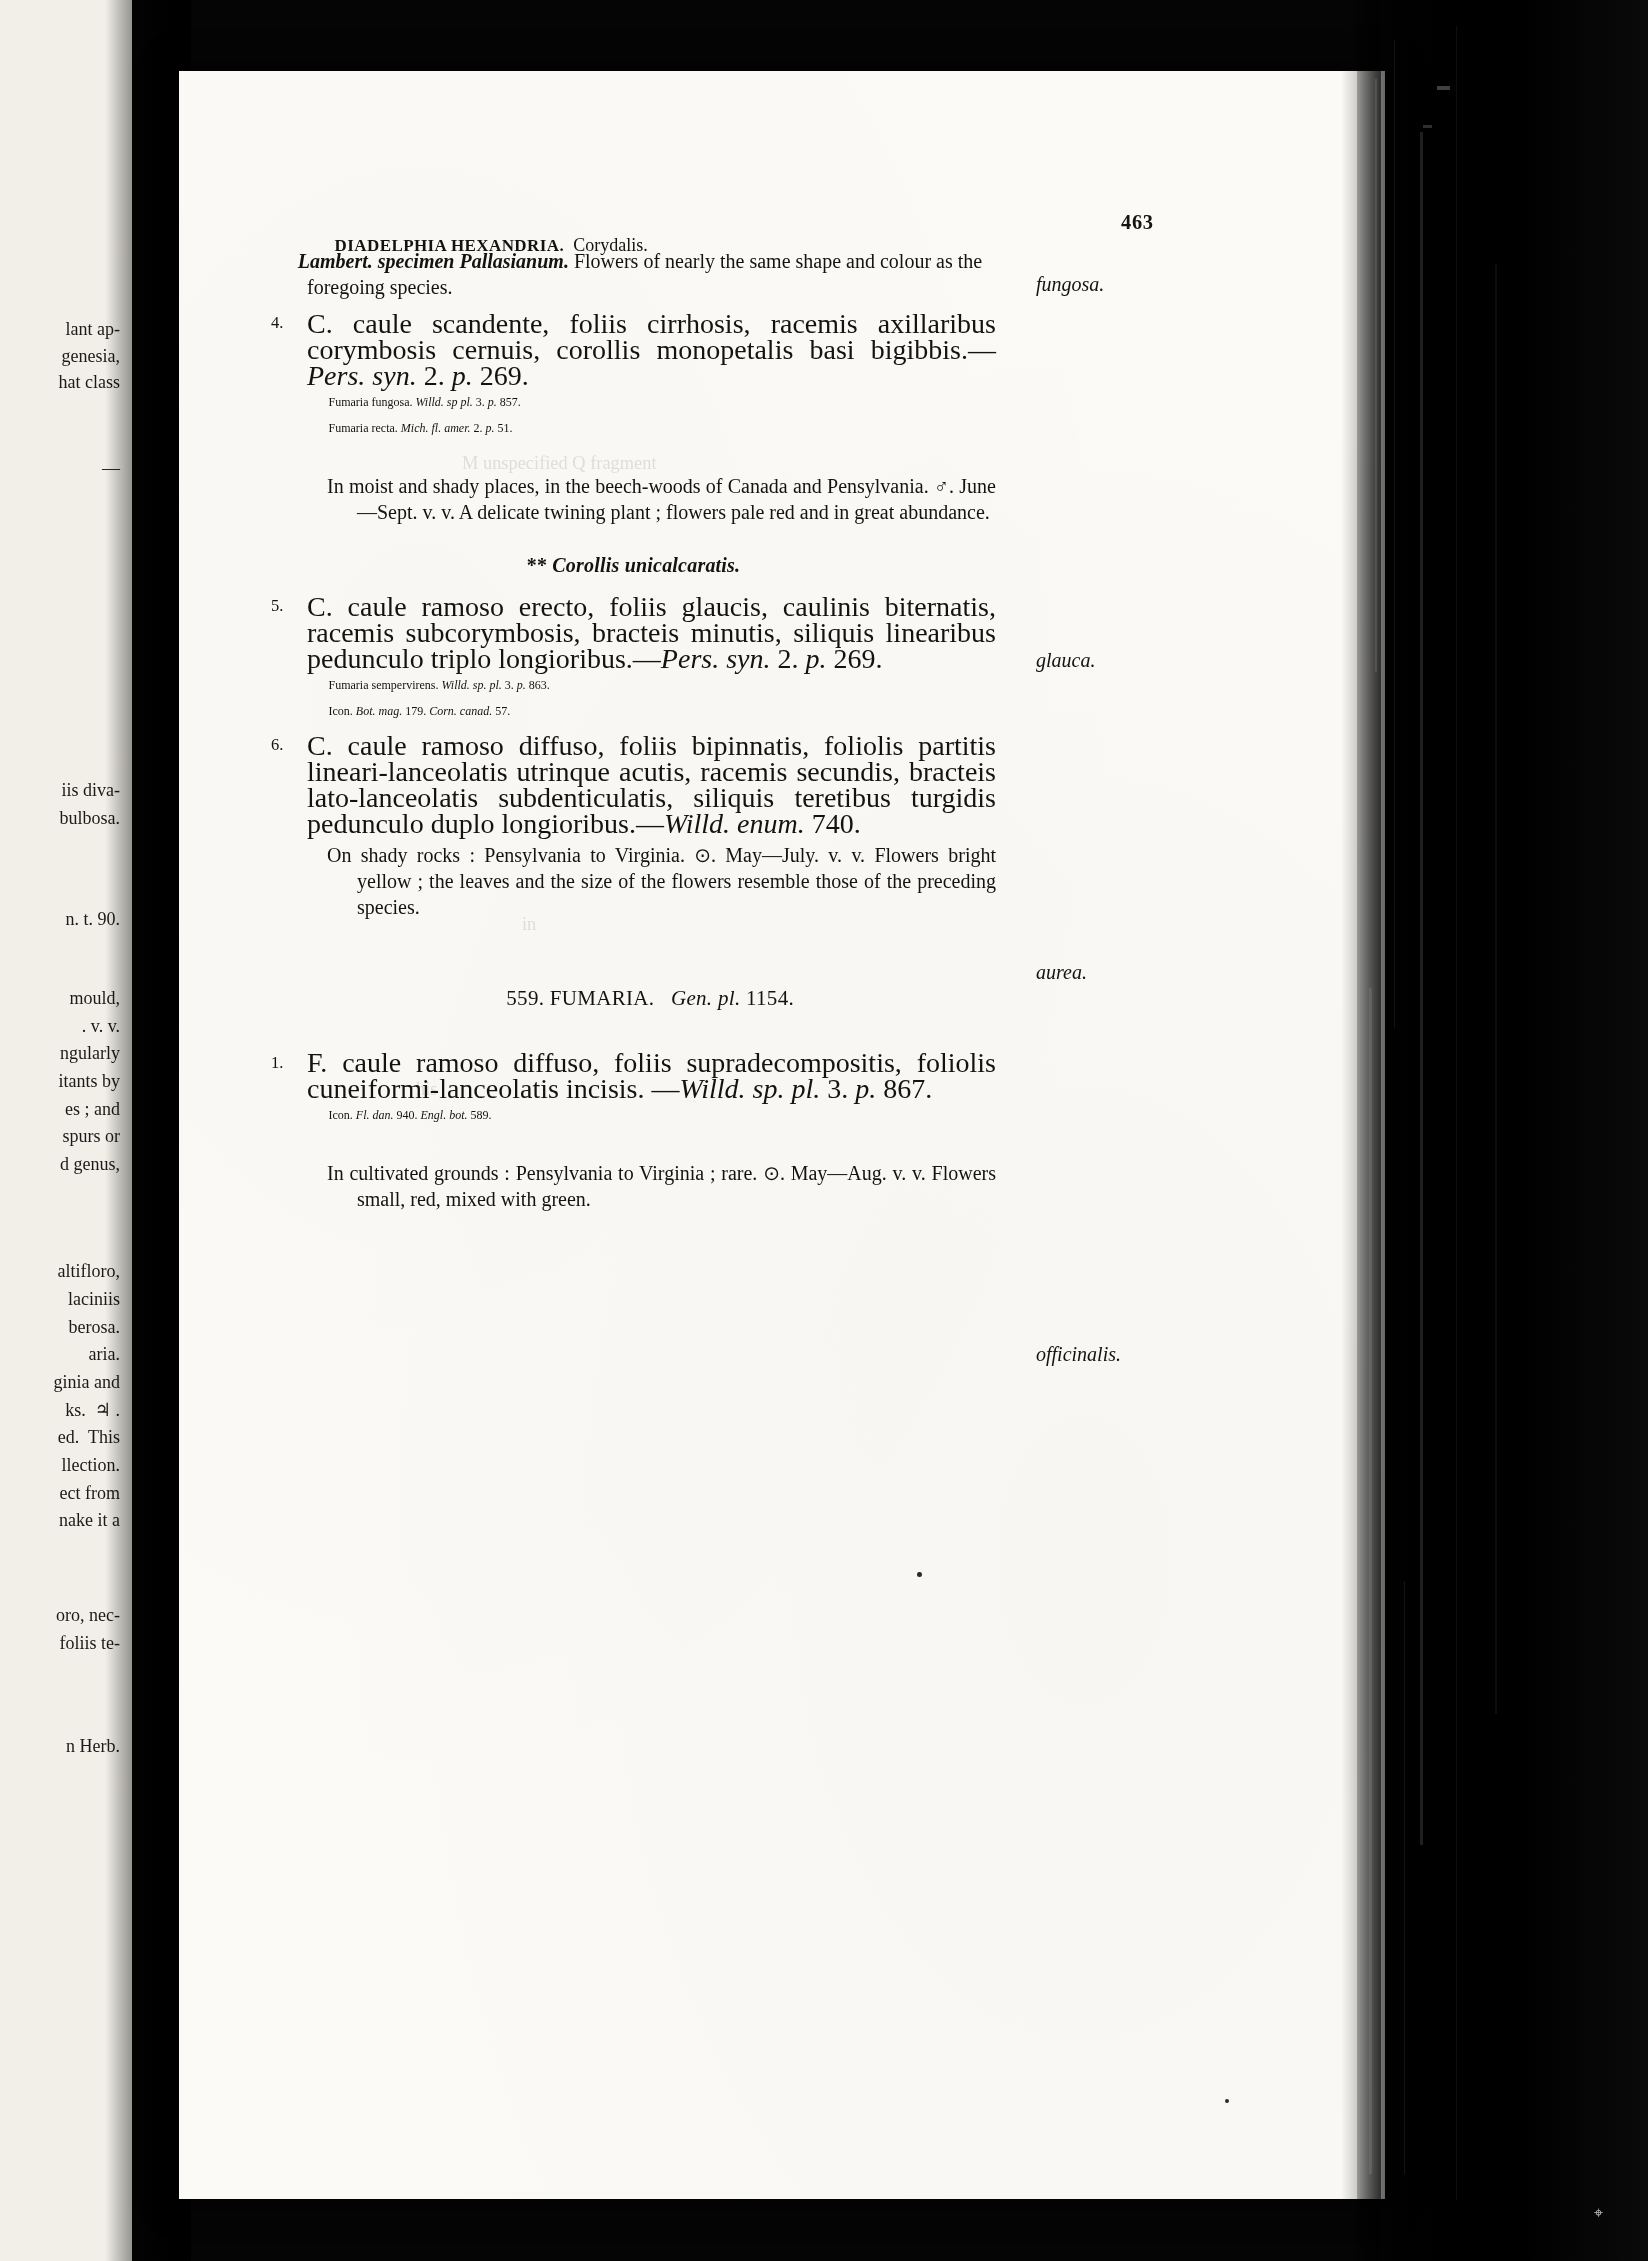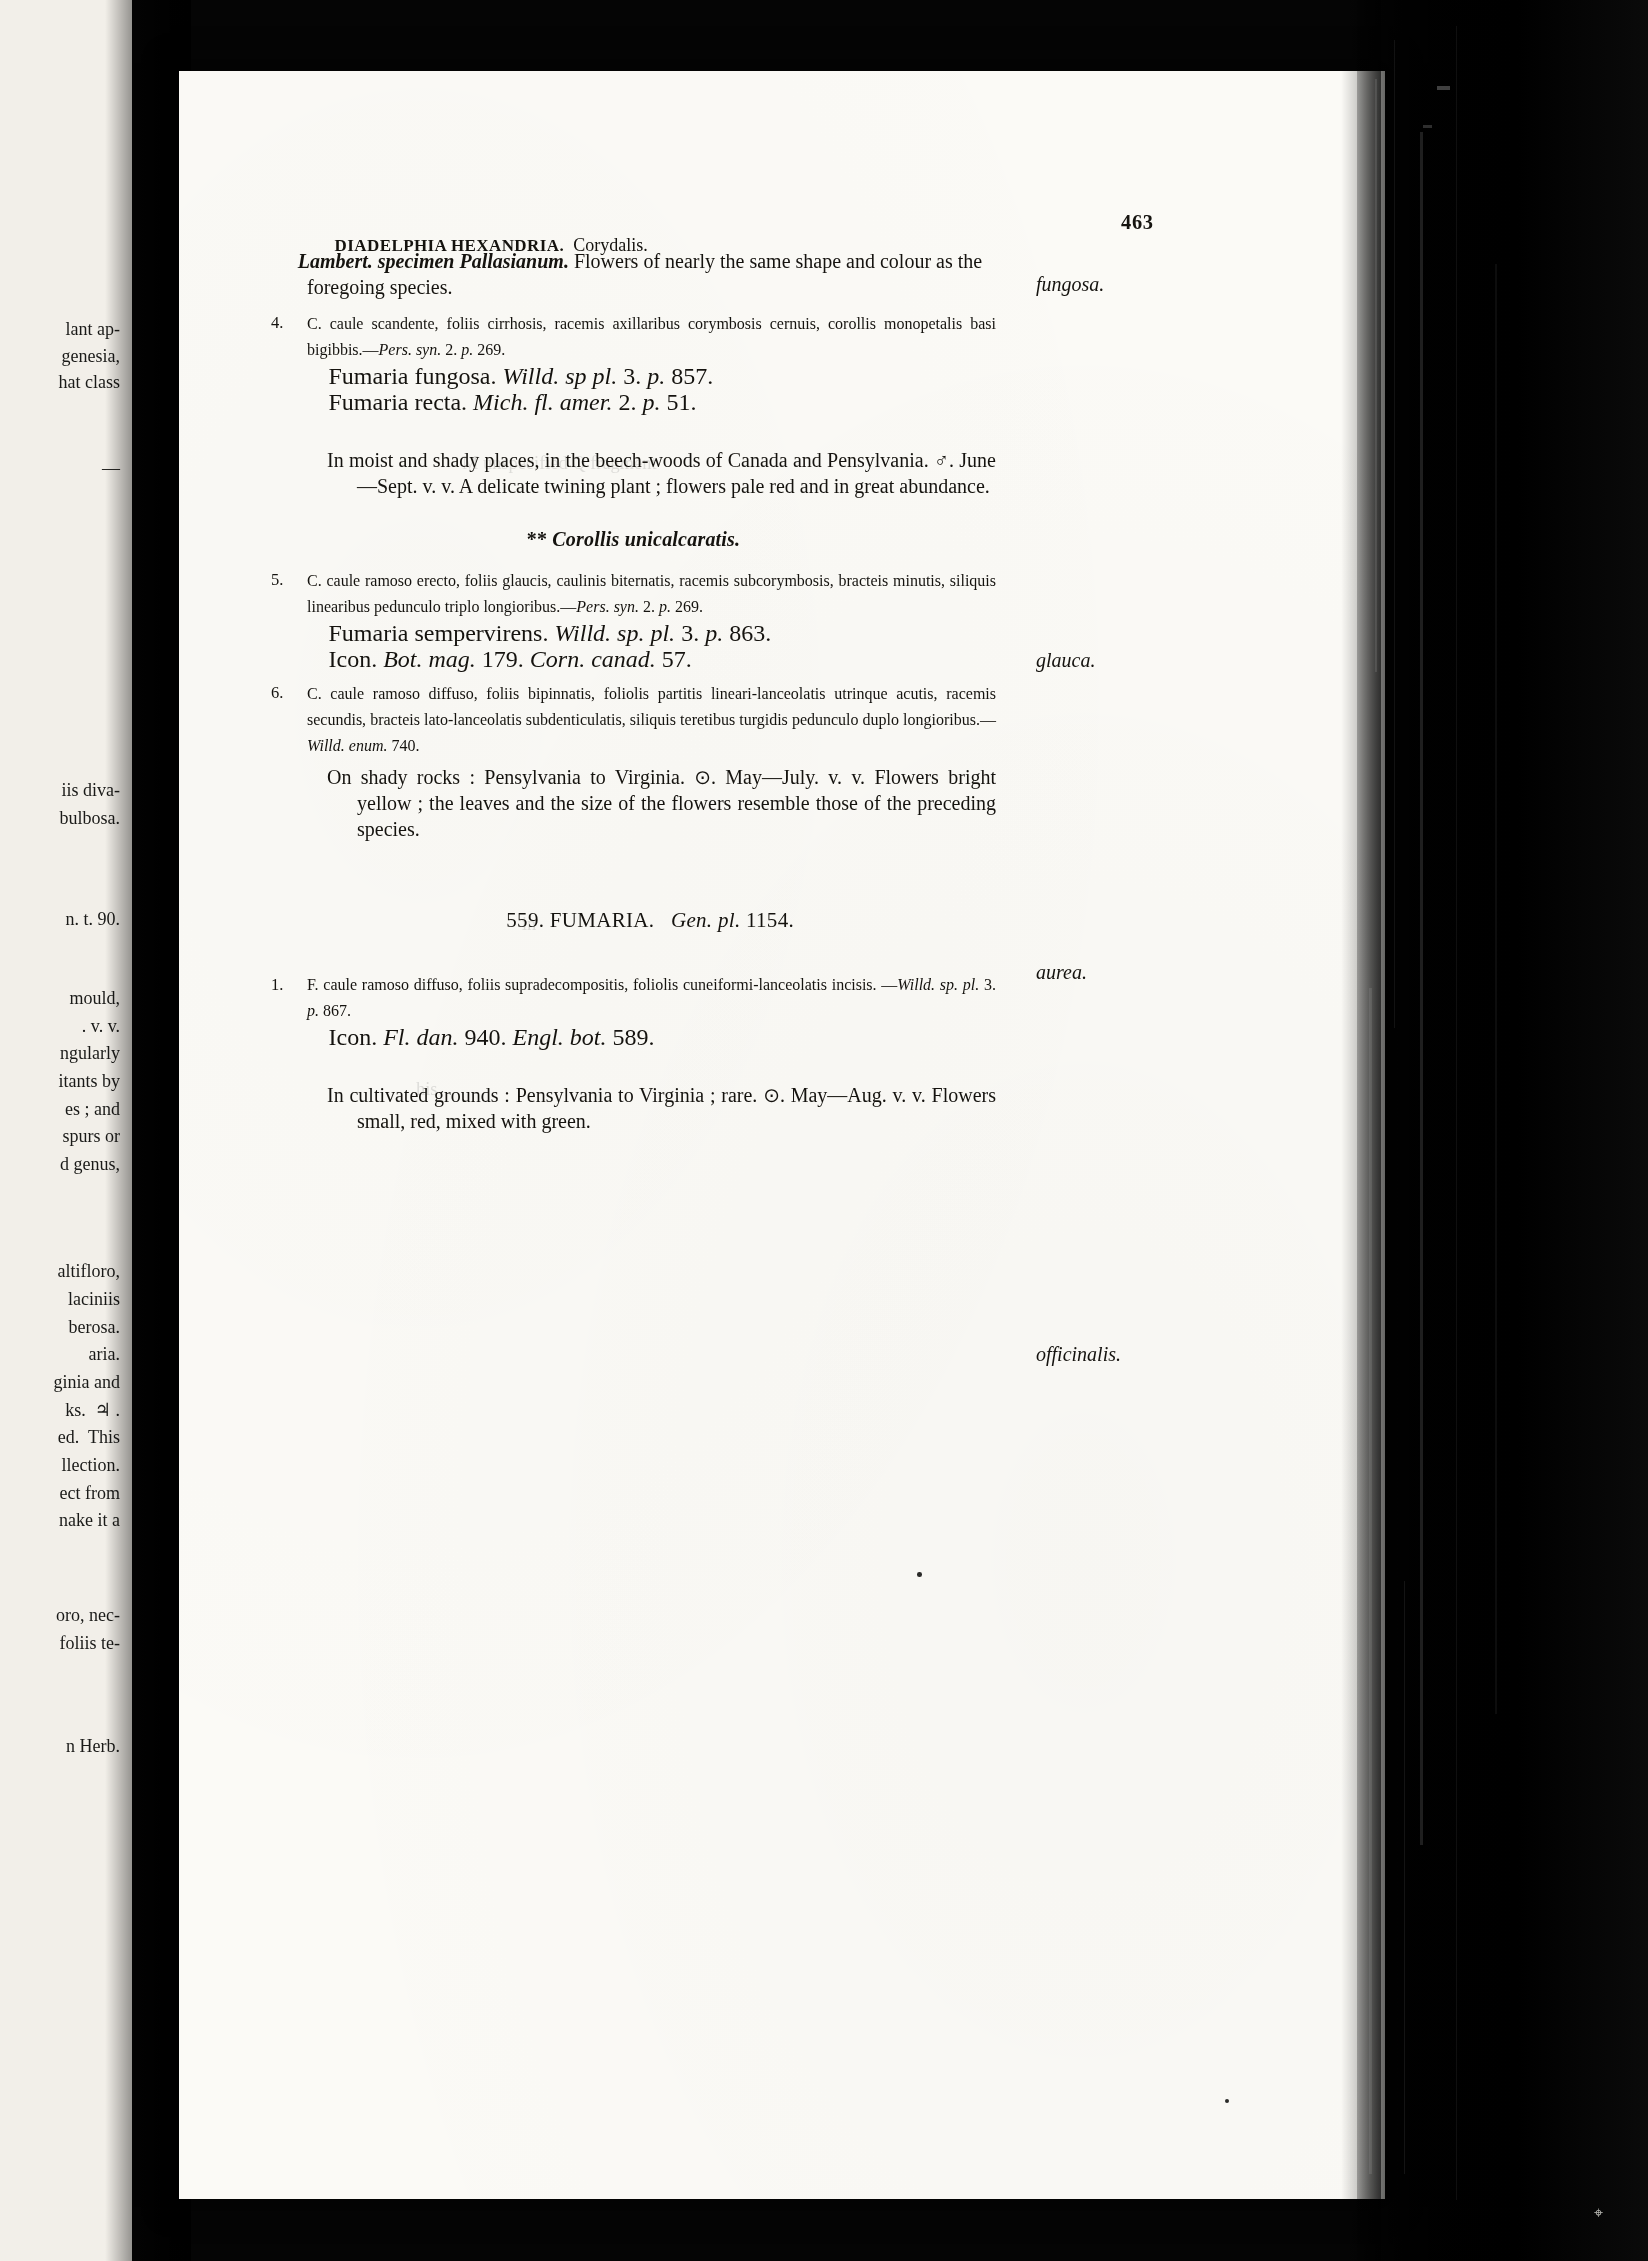--- a/index.html
+++ b/index.html
@@ -132,26 +132,26 @@
     padding-left: 36px;
     margin-top: 10.5px;
   }
   .entry .num {
     position: absolute;
     left: 0;
     top: 2.6px;
     font-size: 16.5px;
   }
   .entry .desc {
-    font-size: 16px;
+    font-size: 28px;
     line-height: 26px;
     text-align: justify;
   }
   .sub {
-    font-size: 24px;
+    font-size: 12px;
     line-height: 26px;
     padding-left: 36px;
     text-indent: -14.5px;
   }
   .note {
     font-size: 20px;
     line-height: 26px;
     padding-left: 50px;
     text-indent: -30px;
     text-align: justify;

